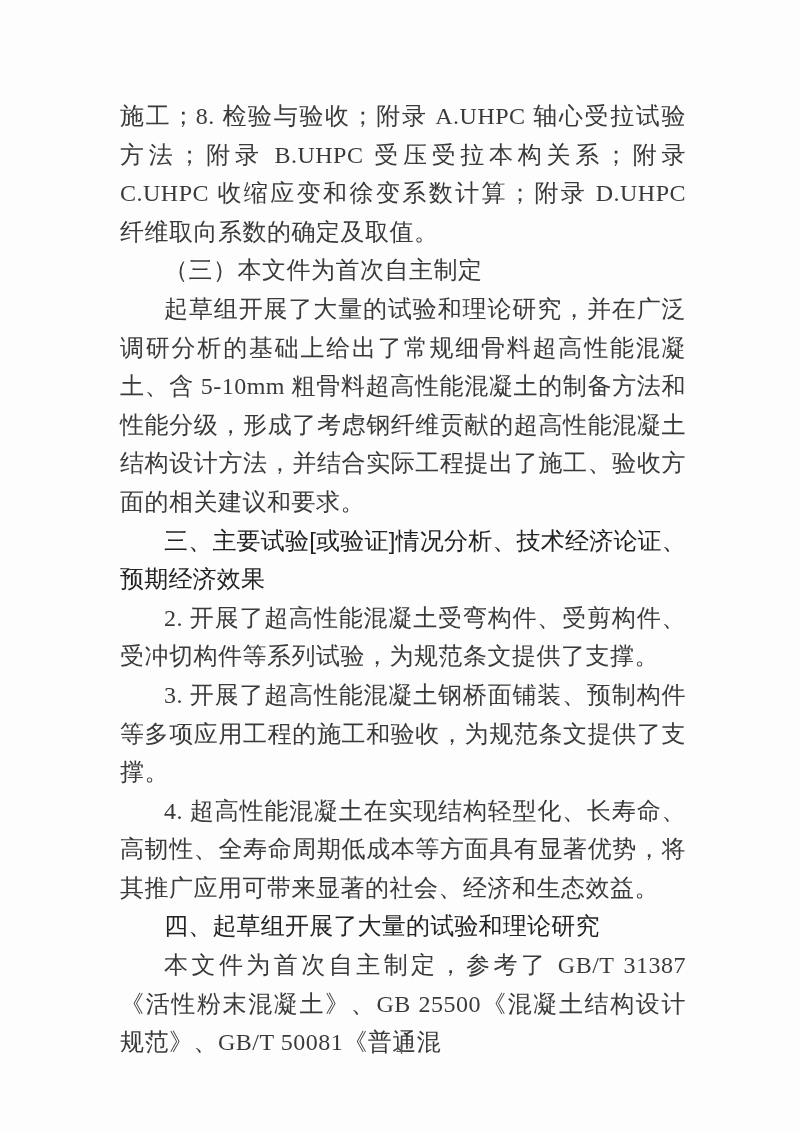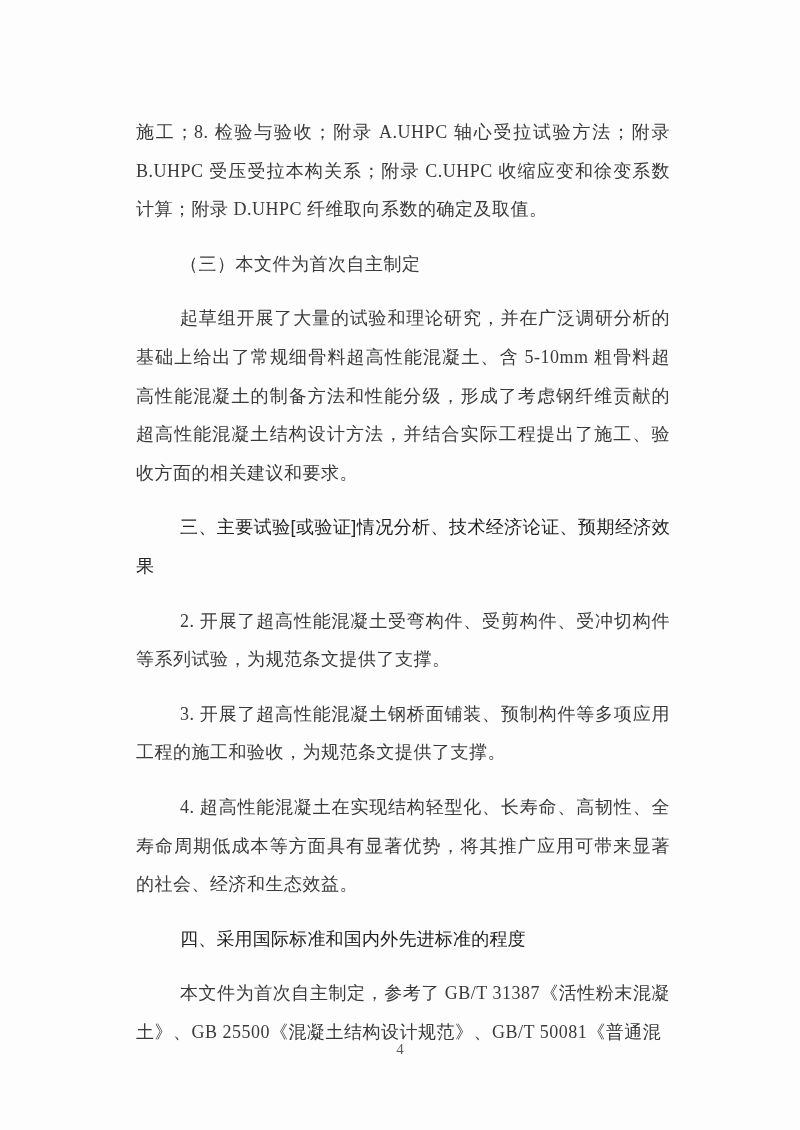--- a/index.html
+++ b/index.html
@@ -21,23 +21,23 @@
     height: 1130px;
     background: #fdfdfd;
   }
   .content {
     position: absolute;
     left: 120px;
     top: 97px;
     width: 566px;
   }
   .para {
-    margin: 16px;
+    margin: 0;
     font-family: "Liberation Serif", "DejaVu Serif", serif;
-    font-size: 18px;
+    font-size: 24px;
     line-height: 38.6px;
     color: #3a3a3a;
     text-align: justify;
     text-justify: inter-ideograph;
     letter-spacing: 0.5px;
   }
   .para.indent {
     text-indent: 44px;
   }
   .para.heading {
@@ -64,19 +64,19 @@
 
 <div class="page">
   <div class="content">
       <p class="para">施工；8. 检验与验收；附录 A.UHPC 轴心受拉试验方法；附录 B.UHPC 受压受拉本构关系；附录 C.UHPC 收缩应变和徐变系数计算；附录 D.UHPC 纤维取向系数的确定及取值。</p>
       <p class="para indent">（三）本文件为首次自主制定</p>
       <p class="para indent">起草组开展了大量的试验和理论研究，并在广泛调研分析的基础上给出了常规细骨料超高性能混凝土、含 5-10mm 粗骨料超高性能混凝土的制备方法和性能分级，形成了考虑钢纤维贡献的超高性能混凝土结构设计方法，并结合实际工程提出了施工、验收方面的相关建议和要求。</p>
       <p class="para heading indent">三、主要试验[或验证]情况分析、技术经济论证、预期经济效果</p>
       <p class="para indent">2. 开展了超高性能混凝土受弯构件、受剪构件、受冲切构件等系列试验，为规范条文提供了支撑。</p>
       <p class="para indent">3. 开展了超高性能混凝土钢桥面铺装、预制构件等多项应用工程的施工和验收，为规范条文提供了支撑。</p>
       <p class="para indent">4. 超高性能混凝土在实现结构轻型化、长寿命、高韧性、全寿命周期低成本等方面具有显著优势，将其推广应用可带来显著的社会、经济和生态效益。</p>
-      <p class="para heading indent">四、采用国际标准和国内外先进标准的程度</p>
+      <p class="para heading indent">四、起草组开展了大量的试验和理论研究</p>
       <p class="para indent">本文件为首次自主制定，参考了 GB/T 31387《活性粉末混凝土》、GB 25500《混凝土结构设计规范》、GB/T 50081《普通混</p>
     </div>
   <div class="footer">
     <span class="page-number">4</span>
   </div>
 </div>
 
 </body></html>

